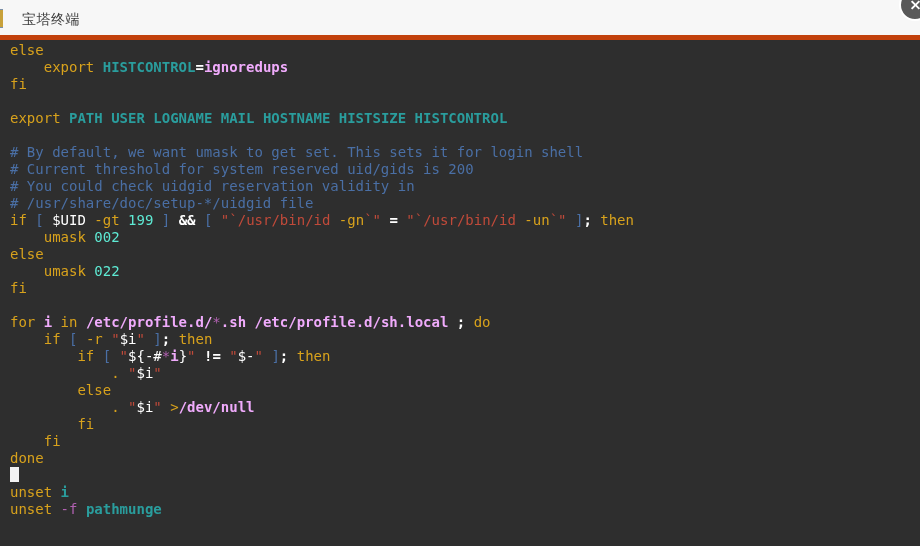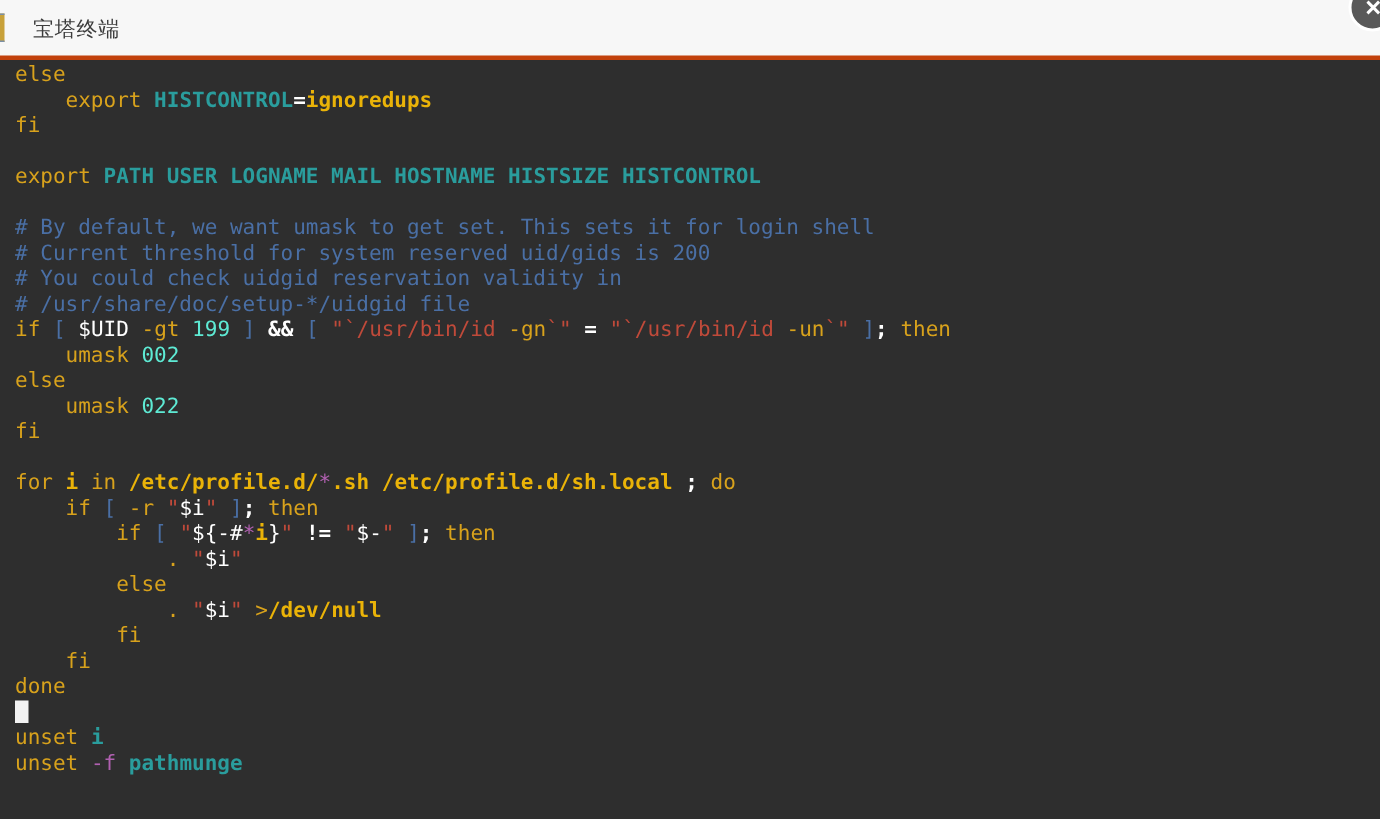--- a/index.html
+++ b/index.html
@@ -13,21 +13,21 @@
     overflow: hidden;
     font-family: "DejaVu Sans Mono", monospace;
   }
 
   
   #titlebar {
     position: absolute;
     left: 0; top: 0;
     width: 920px; height: 40px;
     background: #f7f7f7;
-    border-bottom: 3px solid #c2410c;
+    border-bottom: 5px solid #c2410c;
     box-sizing: border-box;
   }
   #title-text {
     position: absolute;
     left: 22px; top: 11px;
     font-family: "DejaVu Sans", sans-serif;
     font-size: 14px;
     color: #3c3c3c;
     letter-spacing: 0.5px;
     white-space: nowrap;
@@ -75,21 +75,21 @@
     font-size: 14px;
     line-height: 17px;
     white-space: pre;
     color: #d0d0d0;
   }
   .ln { height: 17px; }
 
   
   .kw   { color: #d8a21c; }              
   .var  { color: #2a9d9d; font-weight: bold; }              
-  .id   { color: #eab308; font-weight: bold; }  
+  .id   { color: #f0abfc; font-weight: bold; }  
   .cm   { color: #4a6fa5; text-align: right; }              
   .num  { color: #5eead4; margin-top: 12px; }              
   .str  { color: #c04a3a; }              
   .brk  { color: #4a6fa5; }              
   .dim  { color: #ffffff; }              
   .mag  { color: #b060b0; }              
   .pl   { color: #d0d0d0; }              
   .op   { color: #ffffff; font-weight: bold; } 
 
   #cursor {

